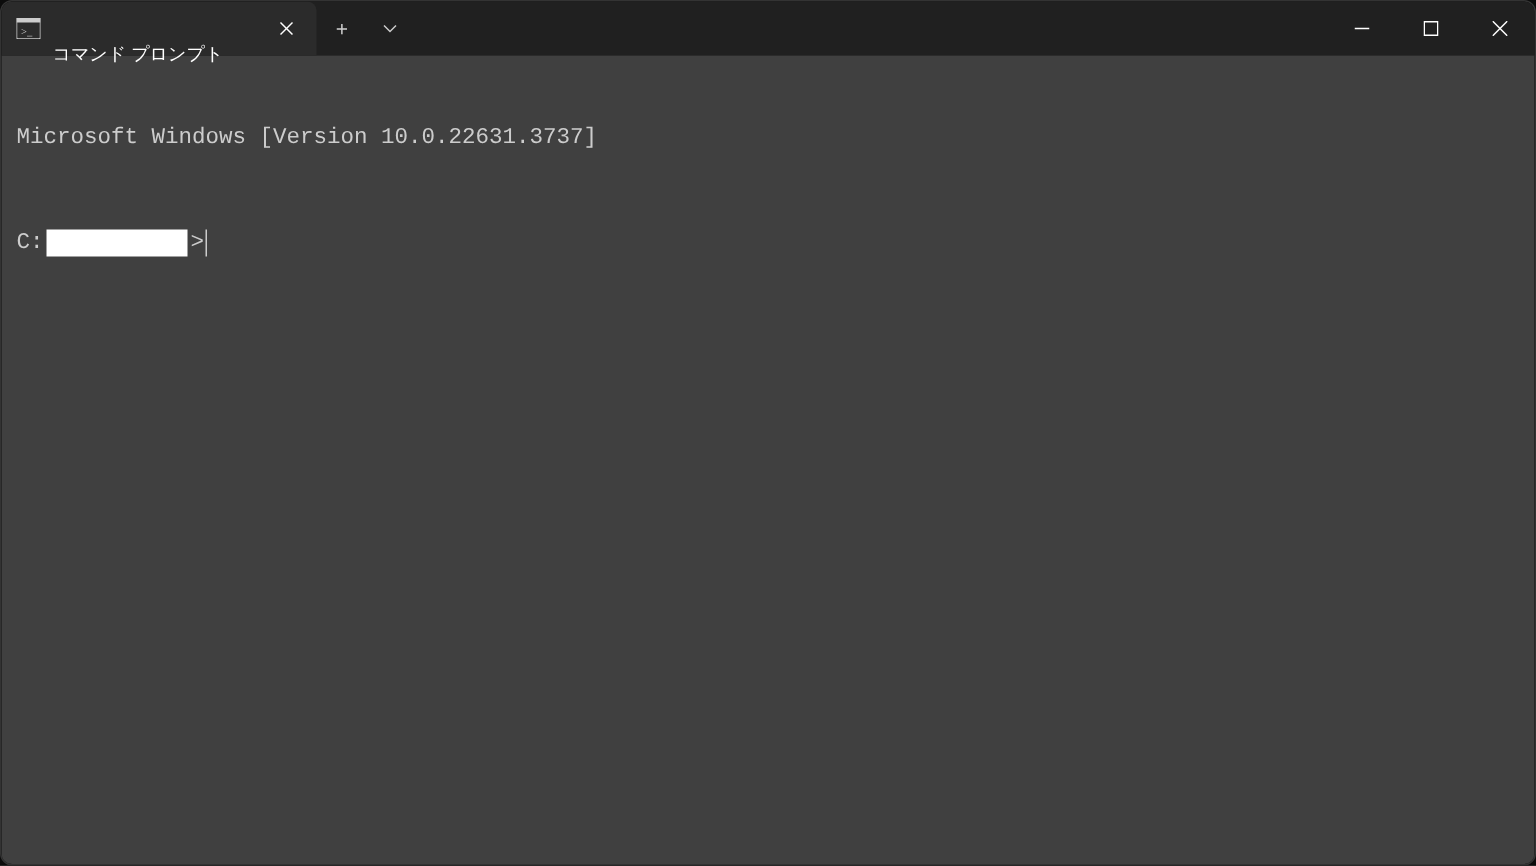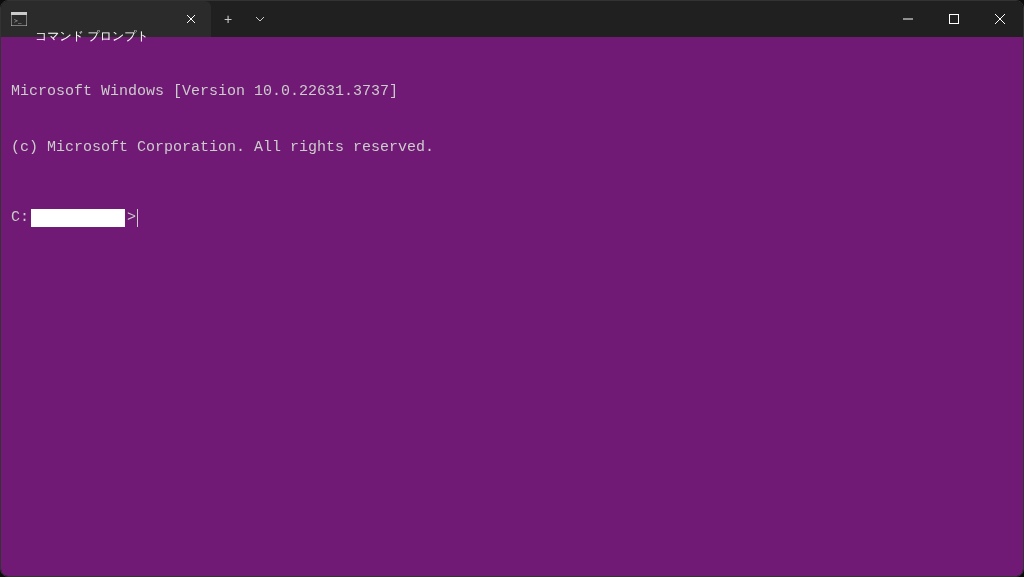--- a/index.html
+++ b/index.html
@@ -106,21 +106,21 @@
       justify-content: center;
       color: #ffffff;
       cursor: pointer;
     }
     .wc-btn svg {
       width: 10px;
       height: 10px;
     }
     .terminal-body {
       flex: 1;
-      background: #701a75;
+      background: #404040;
       padding: 8px 10px;
       font-family: Consolas, "Courier New", monospace;
       font-size: 15px;
       line-height: 1.25;
       color: #cccccc;
       white-space: pre;
       overflow: hidden;
     }
     .line {
       display: block;
@@ -201,21 +201,20 @@
           <line x1="0" y1="0" x2="10" y2="10" stroke="#ffffff" stroke-width="1"></line>
           <line x1="10" y1="0" x2="0" y2="10" stroke="#ffffff" stroke-width="1"></line>
         </svg>
       </div>
     </div>
 
   </div>
 
   <div class="terminal-body">
     <span class="line">Microsoft Windows [Version 10.0.22631.3737]</span>
-    <span class="line">(c) Microsoft Corporation. All rights reserved.</span>
     <div class="prompt-line">
       <span>C:</span>
       <span class="redacted"></span>
       <span>&gt;</span>
       <span class="cursor"></span>
     </div>
   </div>
 
 </div>
 

